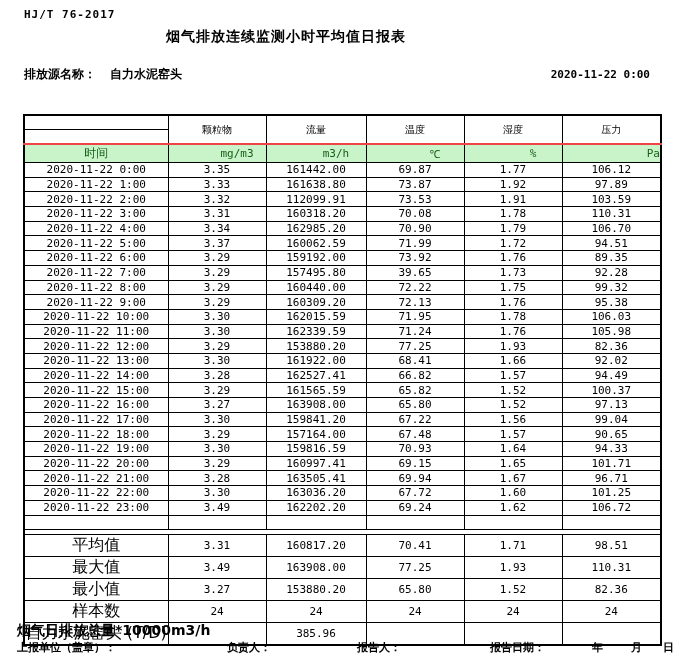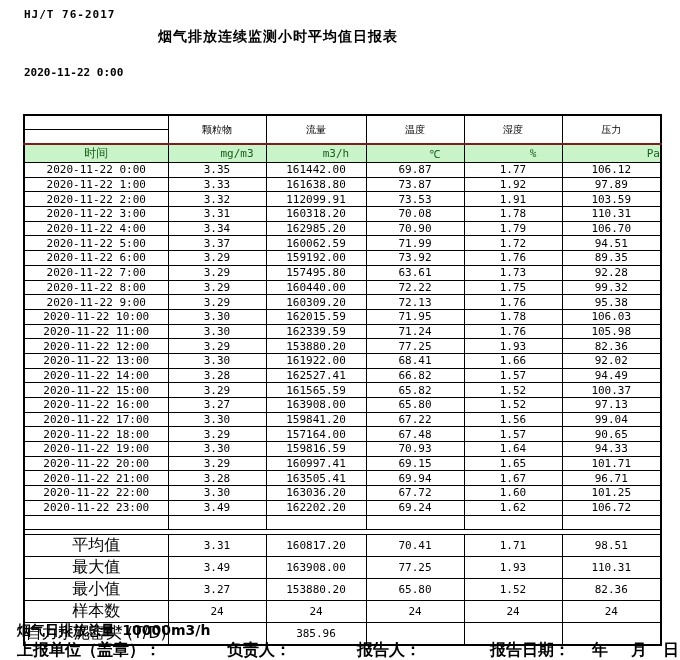--- a/index.html
+++ b/index.html
@@ -1,51 +1,54 @@
 <!DOCTYPE html>
 <html><head>
 <meta charset="utf-8">
 <style>
   html,body{margin:0;padding:0;background:#fff;}
   body{width:680px;height:660px;position:relative;overflow:hidden;
        font-family:"DejaVu Sans","Liberation Sans",sans-serif;color:#000;}
   .abs{position:absolute;}
   .std-code{left:24px;top:8px;font:bold 11px "DejaVu Sans Mono",monospace;letter-spacing:1px;text-align:center;}
-  .title{left:0;top:28px;width:556px;text-align:center;font-size:14px;font-weight:bold;letter-spacing:1px;}
+  .title{left:0;top:28px;width:556px;text-align:center;font-size:14px;font-weight:bold;letter-spacing:1px;padding-left:8px;}
   .source-row{left:24px;top:66px;width:626px;display:flex;justify-content:space-between;align-items:baseline;}
   .source-left{font-size:12px;font-weight:bold;}
   .source-name{margin-left:14px;}
   .datetime{font:11px "DejaVu Sans Mono",monospace;font-weight:bold;}
 
   table.report{position:absolute;left:23px;top:114px;border-collapse:collapse;table-layout:fixed;
                border:2px solid #000;}
   table.report td,table.report th{border:1px solid #000;text-align:center;vertical-align:middle;
                padding:0;white-space:nowrap;overflow:hidden;}
   tr.hrow td,tr.hrow th{height:13px;}
   th.colhead{font-weight:normal;font-size:10px;}
-  tr.units td{border-top:2px solid #7f1d1d;background:var(--hl,#c9f4c9);color:#175e17;height:16px;margin-top:48px;}
+  tr.units td{border-top:2px solid #ef4444;background:var(--hl,#c9f4c9);color:#175e17;height:16px;margin-top:48px;}
   tr.units td.time-head{font-size:12px;}
   tr.units td.unit{font:11px "DejaVu Sans Mono",monospace;padding-left:40px;}
   tbody.data td{height:13.7px;font:11px "DejaVu Sans Mono",monospace;}
   tr.empty-row td{height:13px;}
   tr.spacer td{height:4px;border-left:none;border-right:none;}
   tbody.summary td{height:13.7px;font:11px "DejaVu Sans Mono",monospace;}
   tbody.summary td.slabel{font-family:"DejaVu Sans","Liberation Sans",sans-serif;font-size:16px;}
 
   .foot-note{left:17px;top:622px;font-size:14px;font-weight:bold;}
-  .foot-row{left:0;top:640px;width:680px;height:16px;font-size:16px;font-weight:bold;}
+  .foot-row{left:0;top:640px;width:680px;height:16px;font-size:11px;font-weight:bold;}
   .foot-row span{position:absolute;top:0;}
 </style>
 </head>
 <body style="--hl: #c9f4c9;">
 
 <div class="abs std-code">HJ/T  76-2017</div>
 <div class="abs title">烟气排放连续监测小时平均值日报表</div>
 
 <div class="abs source-row">
+  <div class="source-left">
+    <span>排放源名称：</span><span class="source-name">自力水泥窑头</span>
+  </div>
   <div class="datetime">2020-11-22  0:00</div>
 </div>
 
 <table class="report">
   <colgroup>
     <col style="width:144px">
       <col style="width:98px">
       <col style="width:100px">
     <col style="width:98px">
       <col style="width:98px">
@@ -126,21 +129,21 @@
         <td>3.29</td>
         <td>159192.00</td>
         <td>73.92</td>
         <td>1.76</td>
         <td>89.35</td>
       </tr>
       <tr>
         <td>2020-11-22  7:00</td>
         <td>3.29</td>
         <td>157495.80</td>
-        <td>63.61</td>
+        <td>39.65</td>
         <td>1.73</td>
         <td>92.28</td>
       </tr>
       <tr>
         <td>2020-11-22  8:00</td>
         <td>3.29</td>
         <td>160440.00</td>
         <td>72.22</td>
         <td>1.75</td>
         <td>99.32</td>

